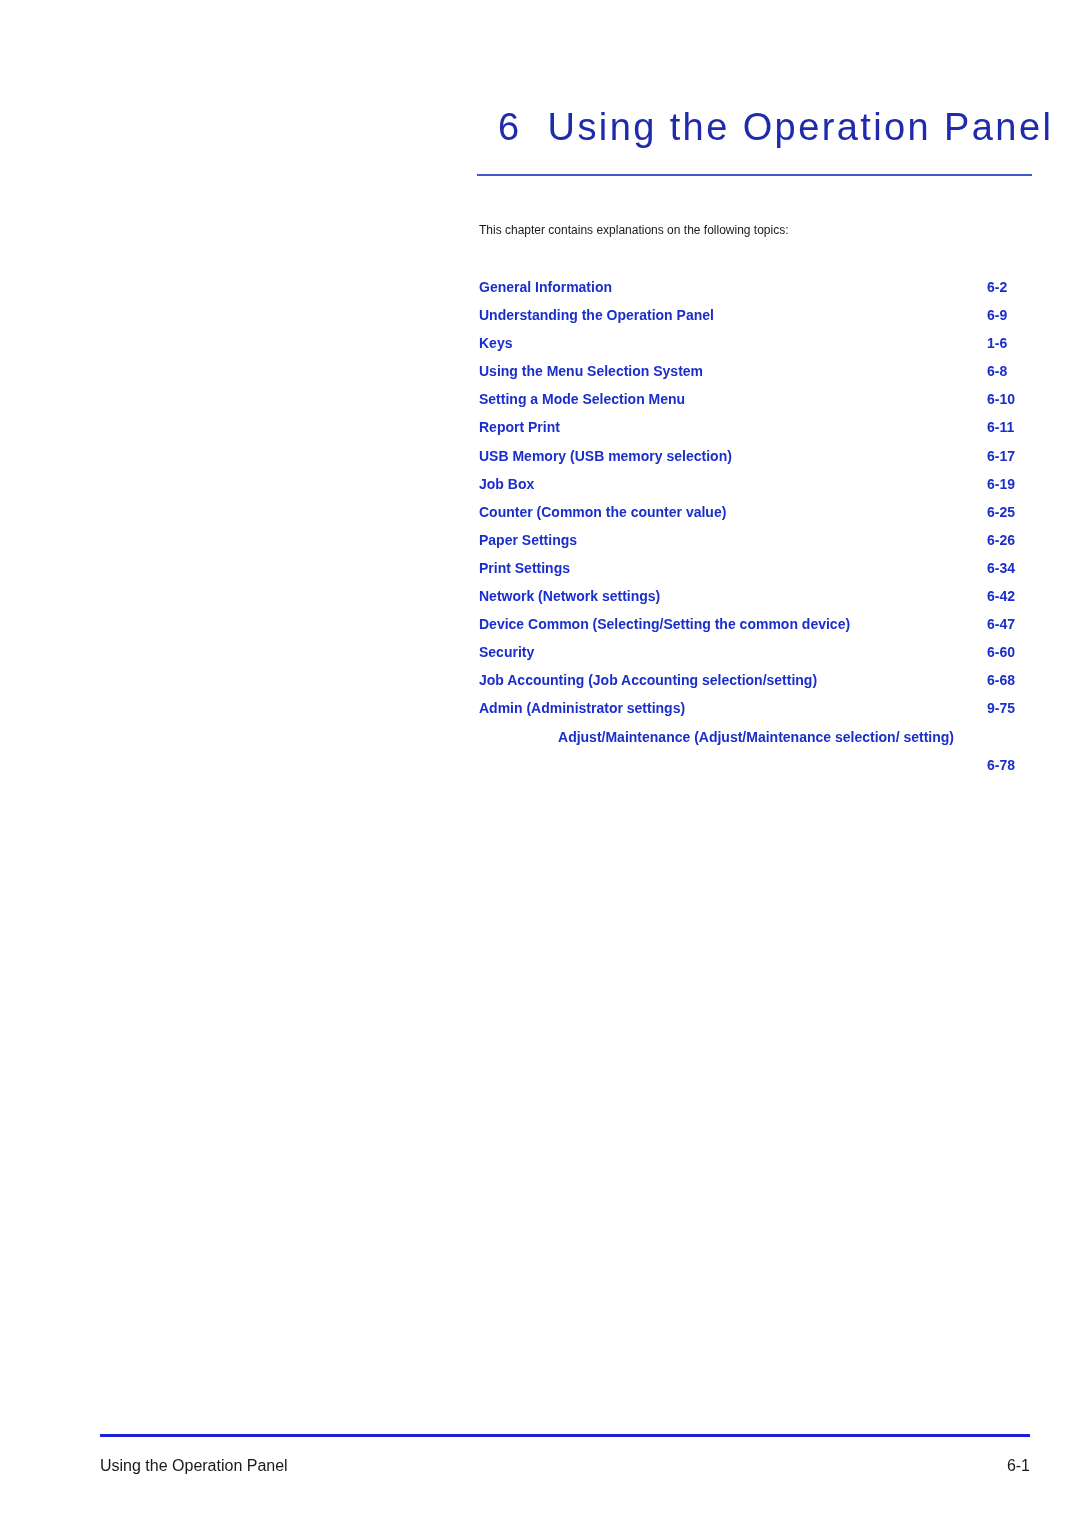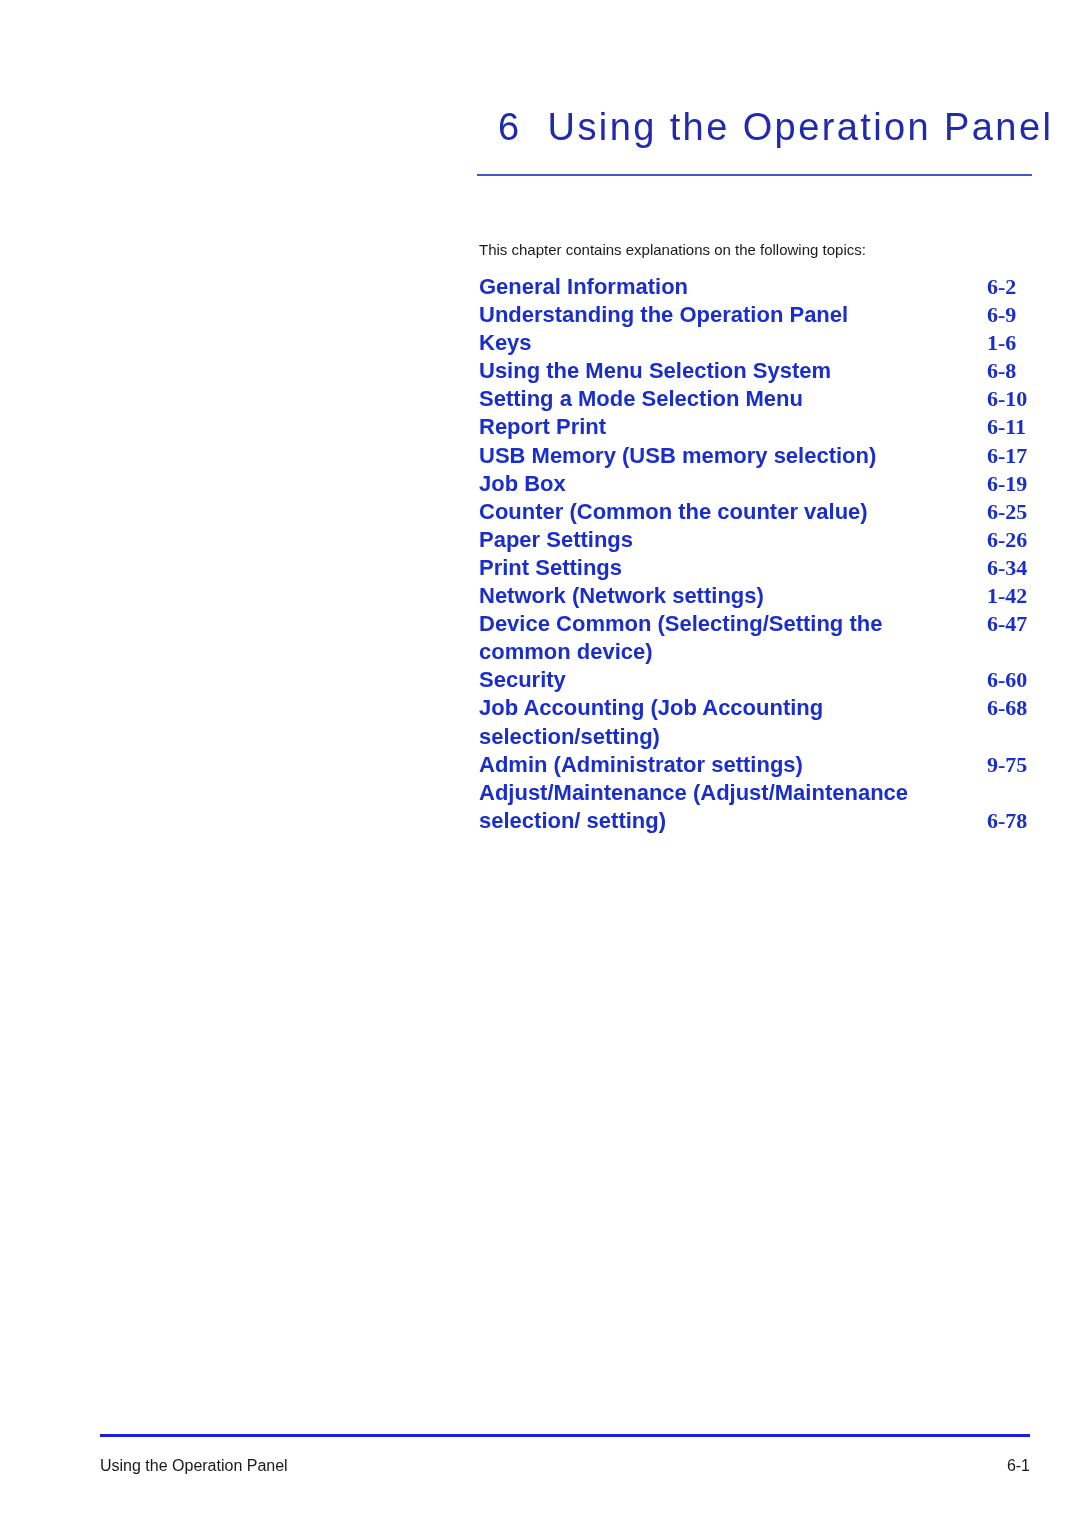--- a/index.html
+++ b/index.html
@@ -43,59 +43,59 @@
     top: 174px;
     width: 555px;
     height: 2px;
     background: #4357c8;
   }
 
   
   .intro {
     position: absolute;
     left: 479px;
-    top: 240px;
+    top: 222px;
     width: 560px;
     color: #1a1a1a;
-    font-size: 15px;
+    font-size: 12px;
     font-weight: 400;
     line-height: 1.35;
   }
 
   
   .toc {
     position: absolute;
     left: 479px;
     top: 273px;
     width: 560px;
   }
   .toc-row {
     position: relative;
     min-height: 28.1px;
     line-height: 28.1px;
     color: #1a2ecc;
-    font-size: 22px;
+    font-size: 14px;
     font-weight: bold;
   }
   .toc-row.wrap {
     line-height: 28.1px;
+    text-align: center;
   }
   .toc-label {
     display: inline-block;
     max-width: 500px;
     padding-right: 6px;
   }
   .toc-page {
     position: absolute;
     left: 508px;
     top: 0;
     font-weight: bold;
     color: #1a2ecc;
     white-space: nowrap;
-    font-family: Liberation Serif, serif;
   }
   .toc-page.second-line {
     top: 28.1px;
   }
 
   
   .footer-rule {
     position: absolute;
     left: 100px;
     top: 1434px;
@@ -134,21 +134,21 @@
       <div class="toc-row"><span class="toc-label">Understanding the Operation Panel</span><span class="toc-page">6-9</span></div>
       <div class="toc-row"><span class="toc-label">Keys</span><span class="toc-page">1-6</span></div>
       <div class="toc-row"><span class="toc-label">Using the Menu Selection System</span><span class="toc-page">6-8</span></div>
       <div class="toc-row"><span class="toc-label">Setting a Mode Selection Menu</span><span class="toc-page">6-10</span></div>
       <div class="toc-row"><span class="toc-label">Report Print</span><span class="toc-page">6-11</span></div>
       <div class="toc-row"><span class="toc-label">USB Memory (USB memory selection)</span><span class="toc-page">6-17</span></div>
       <div class="toc-row"><span class="toc-label">Job Box</span><span class="toc-page">6-19</span></div>
       <div class="toc-row"><span class="toc-label">Counter (Common the counter value)</span><span class="toc-page">6-25</span></div>
       <div class="toc-row"><span class="toc-label">Paper Settings</span><span class="toc-page">6-26</span></div>
       <div class="toc-row"><span class="toc-label">Print Settings</span><span class="toc-page">6-34</span></div>
-      <div class="toc-row"><span class="toc-label">Network (Network settings)</span><span class="toc-page">1-42</span></div>
+      <div class="toc-row"><span class="toc-label">Network (Network settings)</span><span class="toc-page">6-42</span></div>
       <div class="toc-row"><span class="toc-label">Device Common (Selecting/Setting the common device)</span><span class="toc-page">6-47</span></div>
       <div class="toc-row"><span class="toc-label">Security</span><span class="toc-page">6-60</span></div>
       <div class="toc-row"><span class="toc-label">Job Accounting (Job Accounting selection/setting)</span><span class="toc-page">6-68</span></div>
       <div class="toc-row"><span class="toc-label">Admin (Administrator settings)</span><span class="toc-page">9-75</span></div>
       <div class="toc-row wrap"><span class="toc-label">Adjust/Maintenance (Adjust/Maintenance selection/ setting)</span><span class="toc-page second-line">6-78</span></div>
     </div>
 
   <div class="footer-rule"></div>
 
   <div class="footer">

